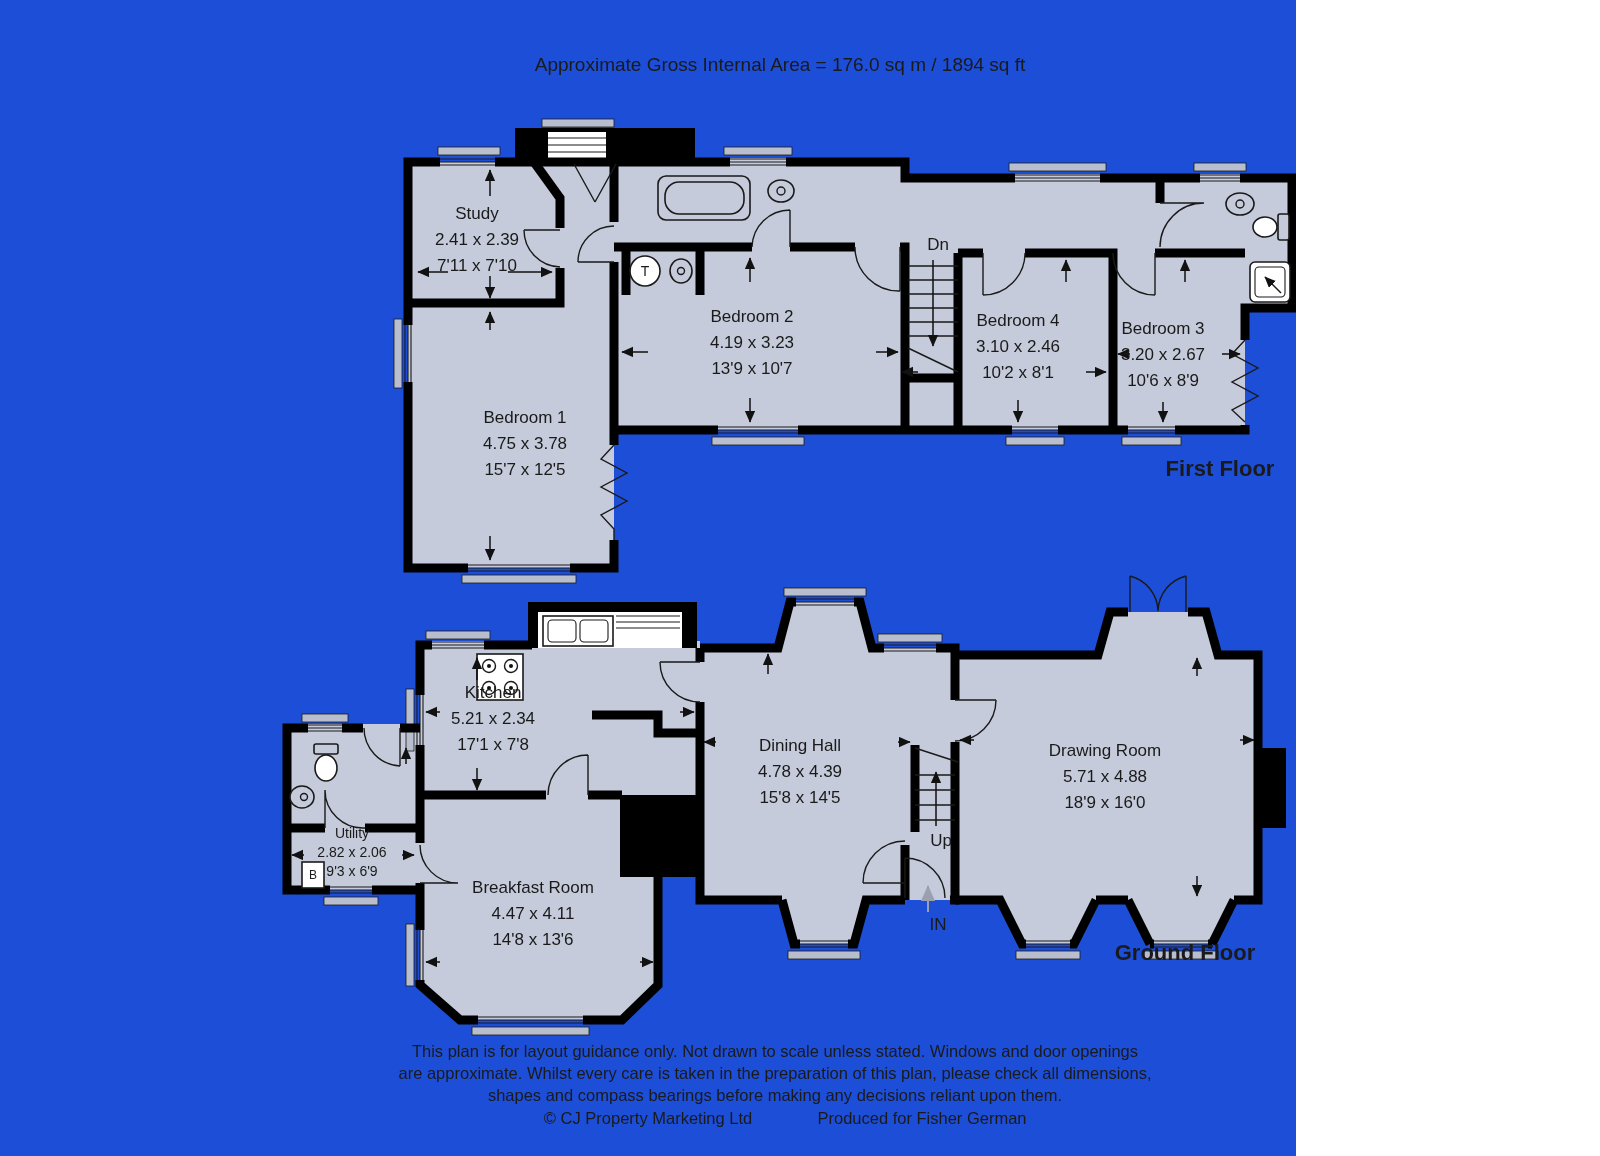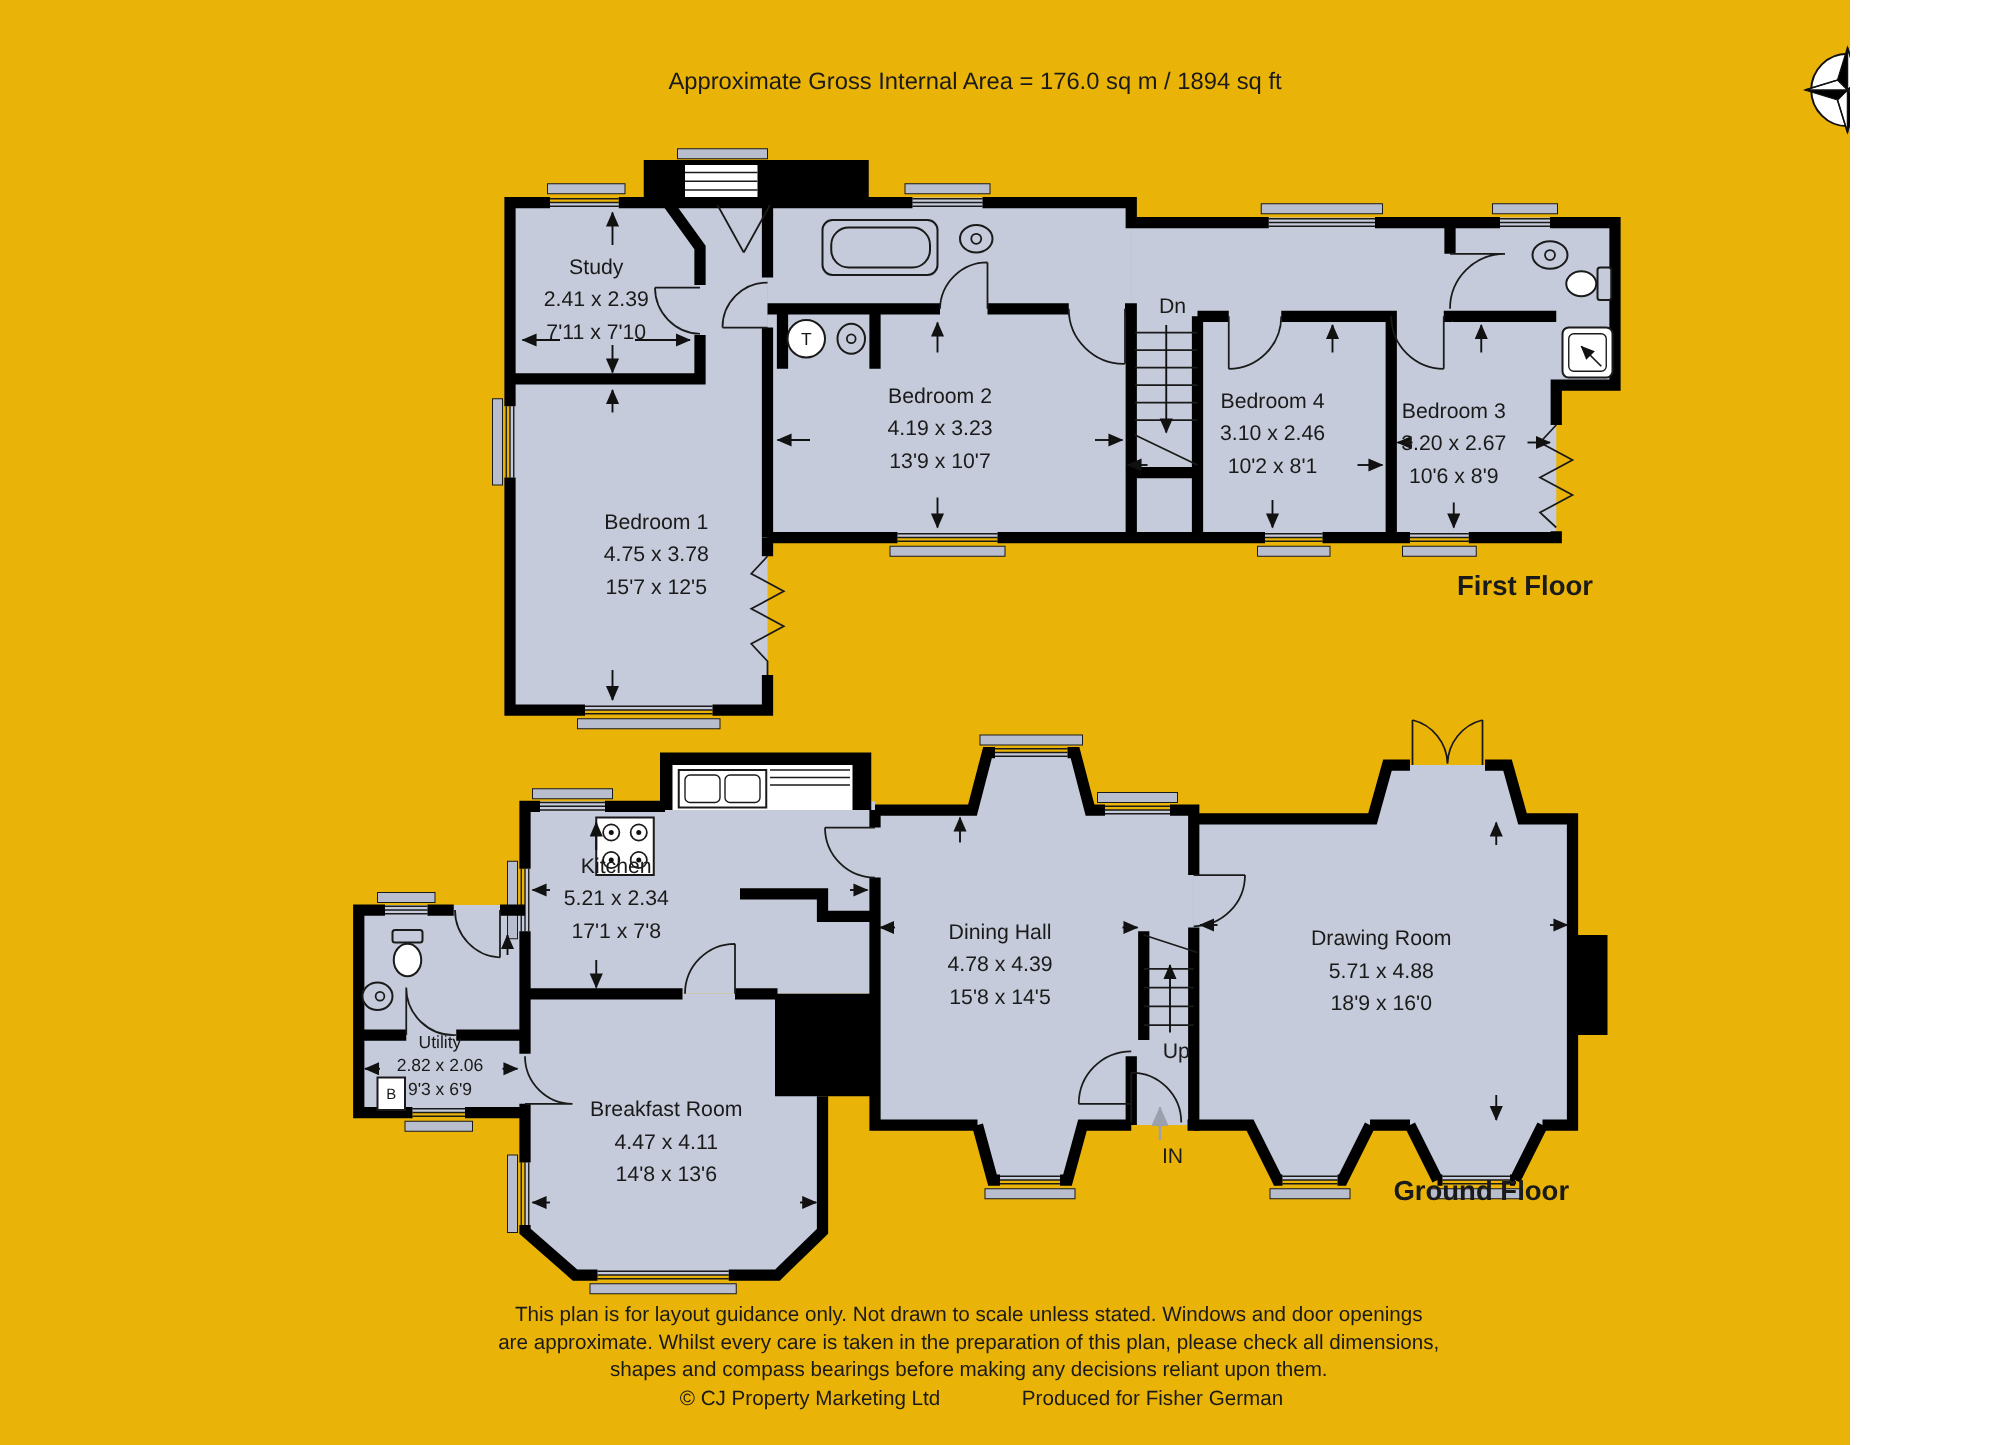--- a/index.html
+++ b/index.html
@@ -3,21 +3,21 @@
 <meta charset="utf-8">
 <style>
   :root{
     --room-fill:#c5cbda;
     --wall:#000000;
     --sill:#b8bece;
     --text:#1a1a1a;
   }
   html,body{margin:0;padding:0;background:#ffffff;}
   .canvas{
-    position:relative;width:1480px;height:1156px;background:#eab308;
+    position:relative;width:1296px;height:1156px;background:#1d4ed8;
     font-family:"Liberation Sans",sans-serif;overflow:hidden;
   }
   svg{position:absolute;left:0;top:0;}
   .rf{fill:var(--room-fill);stroke:none;}
   .wall{stroke:var(--wall);stroke-width:9;fill:none;stroke-linejoin:miter;}
   .thin{stroke:#1a1a1a;stroke-width:1.4;fill:none;}
   .win{stroke:#1a1a1a;stroke-width:1.1;fill:none;}
   .winbg{fill:#ffffff;stroke:none;}
   .sill{fill:var(--sill);stroke:#1a1a1a;stroke-width:0.8;}
   .fix{fill:var(--room-fill);stroke:#1a1a1a;stroke-width:1.6;}

